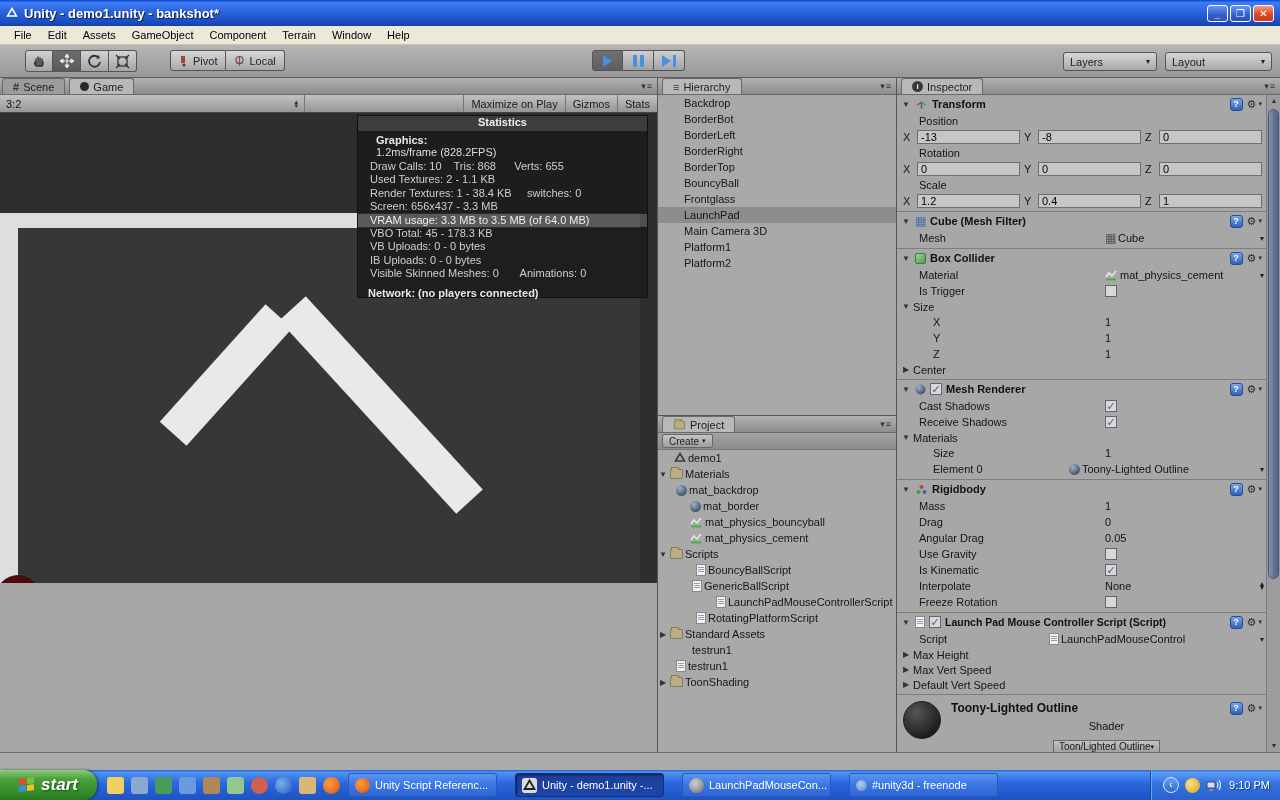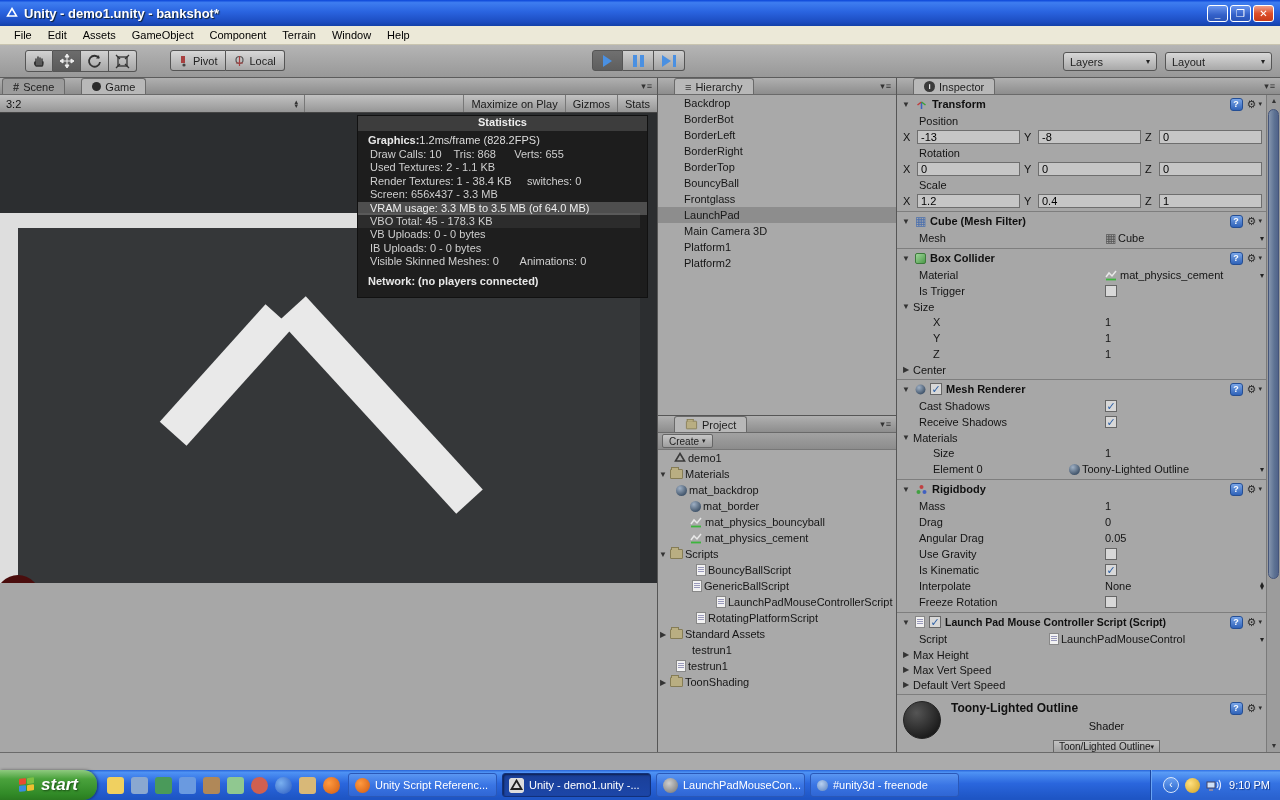--- a/index.html
+++ b/index.html
@@ -46,21 +46,21 @@
   .stepbar { width:3px; height:12px; background:#4a90e2; margin-left:2px; }
   .dropdown { position:absolute; top:7px; height:19px; border:1px solid #555; border-radius:3px;
     background:linear-gradient(180deg,#d8d8d8,#a8a8a8); display:flex; align-items:center;
     padding:0 6px; font-size:11px; color:#222; justify-content:space-between; }
 
   
   #workspace { position:absolute; left:0; top:78px; width:1280px; height:674px; }
   .tabstrip { height:17px; background:linear-gradient(180deg,#b0b0b0,#8d8d8d); border-bottom:1px solid #6a6a6a;
     display:flex; align-items:flex-end; position:relative; }
   .tab { height:16px; padding:0 10px; display:flex; align-items:center; gap:4px; font-size:11px; color:#1d1d1d;
-    border:1px solid #6a6a6a; border-bottom:none; border-radius:3px 3px 0 0; background:#9c9c9c; margin-left:16px; }
+    border:1px solid #6a6a6a; border-bottom:none; border-radius:3px 3px 0 0; background:#9c9c9c; margin-left:4px; }
   .tab.selected { background:#b8b8b8; }
   .panelmenu { position:absolute; right:4px; top:3px; font-size:9px; color:#333; letter-spacing:1px; }
 
   
   #game-panel { position:absolute; left:0; top:0; width:658px; height:674px; border-right:1px solid #565656; }
   #game-toolbar { height:18px; background:linear-gradient(180deg,#c2c2c2,#969696); border-bottom:1px solid #444;
     display:flex; align-items:stretch; font-size:11px; }
   #aspect { width:305px; border-right:1px solid #777; display:flex; align-items:center; padding:0 6px; justify-content:space-between; }
   .updown { display:flex; flex-direction:column; line-height:4px; font-size:7px; color:#333; }
   #game-toolbar .flexspace { flex:1; }
@@ -71,21 +71,21 @@
   .platform { position:absolute; background:#e9e9e9; }
   #platform-1 { left:147px; top:244px; width:158px; height:36px; transform:rotate(-48deg); }
   #platform-2 { left:250px; top:274px; width:262px; height:36px; transform:rotate(47.5deg); }
   #bouncy-ball { position:absolute; left:-4px; top:462px; width:44px; height:44px; border-radius:50%; background:#4a0d0d; }
   #launchpad-gizmo { position:absolute; left:-2px; top:474px; }
 
   
   #stats-panel { position:absolute; left:357px; top:2px; width:291px; height:183px;
     background:rgba(28,28,28,0.92); border:1px solid #111; color:#ddd; }
   #stats-panel .sheader { height:15px; background:#3d3d3d; text-align:center; font-weight:bold; font-size:11px; color:#eee; }
-  #stats-panel .gline { display:flex; justify-content:flex-start; padding:3px 10px 2px 10px; font-size:11px; }
+  #stats-panel .gline { display:flex; justify-content:flex-end; padding:3px 10px 2px 18px; font-size:11px;flex-direction:column; }
   #stats-panel .gline .glabel { font-weight:bold; color:#e8e8e8; }
   .statline { white-space:pre; font-size:11px; color:#cfcfcf; padding:0 0 0 12px; line-height:13.4px; }
   .statline.hl { background:rgba(255,255,255,0.22); color:#eee; }
   #stats-network { padding:6px 0 0 10px; font-size:11px; color:#e8e8e8; font-weight:bold; }
 
   
   #hierarchy-panel { position:absolute; left:658px; top:0; width:239px; height:337px; background:#a9a9a9; border-right:1px solid #565656; }
   #project-panel  { position:absolute; left:658px; top:337px; width:239px; height:337px; background:#a9a9a9; border-right:1px solid #565656; border-top:1px solid #565656; }
   .listrow { height:16px; display:flex; align-items:center; padding-left:26px; font-size:11px; color:#161616; }
   .listrow.selected { background:#8d8d8d; }
@@ -151,21 +151,21 @@
   #start-btn { width:97px; height:30px; border-radius:0 14px 14px 0;
     background:linear-gradient(180deg,#8fca7f 0%,#4aa23c 30%,#318a27 80%,#2a7a20 100%);
     display:flex; align-items:center; justify-content:center; gap:6px; box-shadow:1px 0 3px rgba(0,0,0,0.5); }
   #start-btn .stext { color:#fff; font-weight:bold; font-style:italic; font-size:17px; text-shadow:1px 1px 2px #184a12; }
   .winflag { width:16px; height:14px; display:grid; grid-template-columns:7px 7px; grid-template-rows:6px 6px; gap:1px; transform:skewY(-6deg); }
   .winflag i { border-radius:1px; }
   .winflag i:nth-child(1){ background:#e84b31; } .winflag i:nth-child(2){ background:#7cc043; }
   .winflag i:nth-child(3){ background:#3a8de0; } .winflag i:nth-child(4){ background:#f0c030; }
   #quicklaunch { display:flex; align-items:center; gap:7px; padding:0 8px 0 10px; }
   .qlicon { width:17px; height:17px; border-radius:3px; }
-  #tasks { display:flex; align-items:center; gap:5px; flex:1; }
+  #tasks { display:flex; align-items:center; gap:18px; flex:1; }
   .taskbtn { width:149px; height:24px; border-radius:3px; background:linear-gradient(180deg,#5a96f2,#3a75e4 50%,#2f66d4);
     border:1px solid #2a58b8; display:flex; align-items:center; gap:5px; padding:0 6px; color:#fff; font-size:11px;
     overflow:hidden; white-space:nowrap; }
   .taskbtn.active { background:linear-gradient(180deg,#1a3f98,#1c46a8); border-color:#12307a; box-shadow:inset 1px 1px 2px rgba(0,0,0,0.5); }
   .ticon { width:15px; height:15px; border-radius:2px; flex:0 0 15px; }
   #systray { height:30px; display:flex; align-items:center; gap:6px; padding:0 10px 0 12px;
     background:linear-gradient(180deg,#2f6fe4 0%,#5a9cf6 8%,#3472e2 45%,#2a62cf 95%); border-left:1px solid #1a46a0; box-shadow:inset 1px 0 0 #6aa4f4; }
   #tray-chevron { width:16px; height:16px; border-radius:50%; background:linear-gradient(180deg,#6aa0f0,#2e6ad0); border:1px solid #d8e6fa;
     color:#fff; font-size:10px; display:flex; align-items:center; justify-content:center; line-height:14px; }
   .trayicon { width:15px; height:15px; border-radius:2px; }

